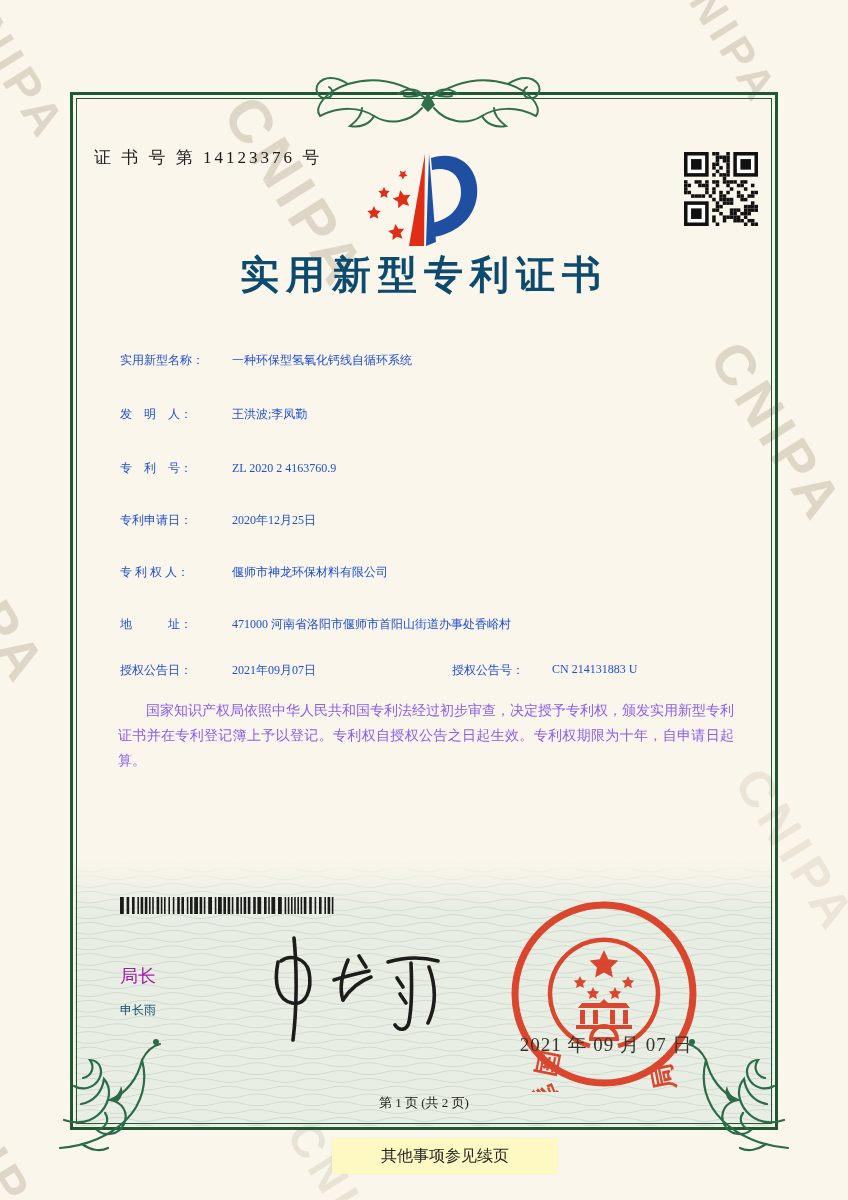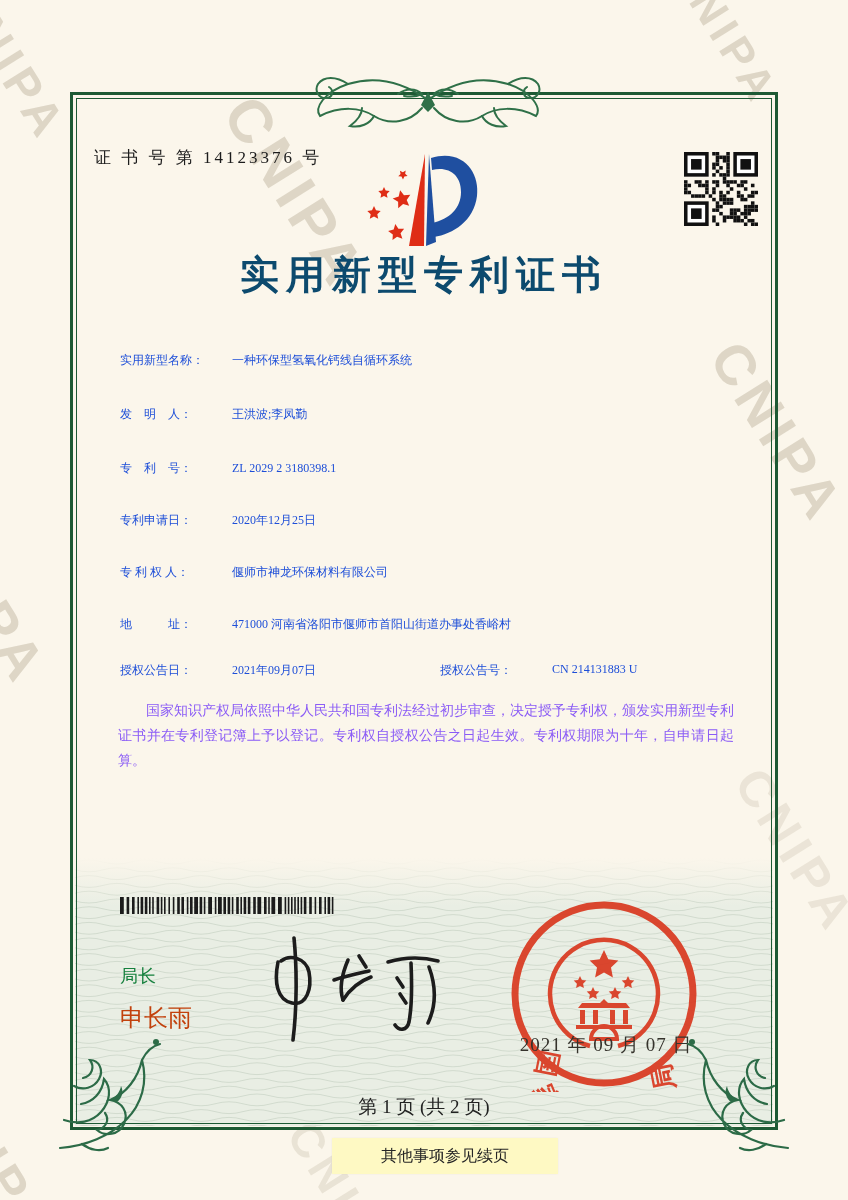--- a/index.html
+++ b/index.html
@@ -38,35 +38,35 @@
   .cert-no{
     left:94px;top:146px;font-size:17px;letter-spacing:3px;z-index:3;color:#1c1c1c;
   }
   .title{
     left:0;right:0;top:248px;text-align:center;font-size:39px;font-weight:bold;
     letter-spacing:7px;z-index:3;color:#0c4a6e;
   }
   .row{left:120px;width:652px;height:26px;z-index:3;font-size:12px;color:#1d4ed8;}
   .f-label{display:inline-block;min-width:112px;}
   .f-value{margin-left:0px;}
-  .f-label2{position:absolute;left:320px;text-align:right;}
+  .f-label2{position:absolute;left:332px;text-align:right;}
   .f-value2{position:absolute;left:432px;}
   .body-text{
     left:118px;top:698px;width:616px;z-index:3;font-size:14px;line-height:25px;
     text-align:justify;color:#8b5cf6;z-index:3;
   }
   .body-text p{margin:0;text-indent:2em;}
-  .director-label{left:120px;top:964px;font-size:18px;z-index:3;color:#15803d;}
-  .director-name{left:120px;top:1002px;font-size:24px;z-index:3;color:#c2410c;}
+  .director-label{left:120px;top:964px;font-size:18px;z-index:3;color:#a21caf;}
+  .director-name{left:120px;top:1002px;font-size:12px;z-index:3;color:#0c4a6e;}
   .seal-date{
     left:516px;top:1032px;width:180px;text-align:center;z-index:4;
     font-size:19px;font-weight:normal;color:#35332c;letter-spacing:1px;
   }
   .page-footer{
-    left:0;right:0;top:1094px;text-align:center;font-size:19px;z-index:3;color:#222;
+    left:0;right:0;top:1094px;text-align:center;font-size:13px;z-index:3;color:#222;
   }
   .note-box{
     left:332px;top:1138px;width:226px;height:36px;line-height:36px;z-index:6;
     background:#fef9c3;text-align:center;font-size:16px;color:#262626;
     box-shadow:0 0 2px rgba(0,0,0,0.05);
   }
   svg{display:block;}
 </style>
 </head>
 <body>
@@ -314,21 +314,21 @@
 
 <div class="abs title">实用新型专利证书</div>
 
 <div class="abs row" style="top:352px;">
   <span class="f-label">实用新型名称：</span><span class="f-value">一种环保型氢氧化钙线自循环系统</span>
 </div>
 <div class="abs row" style="top:406px;">
   <span class="f-label">发　明　人：</span><span class="f-value">王洪波;李凤勤</span>
 </div>
 <div class="abs row" style="top:460px;">
-  <span class="f-label">专　利　号：</span><span class="f-value">ZL 2029 2 3180398.1</span>
+  <span class="f-label">专　利　号：</span><span class="f-value">ZL 2020 2 4163760.9</span>
 </div>
 <div class="abs row" style="top:512px;">
   <span class="f-label">专利申请日：</span><span class="f-value">2020年12月25日</span>
 </div>
 <div class="abs row" style="top:564px;">
   <span class="f-label">专 利 权 人：</span><span class="f-value">偃师市神龙环保材料有限公司</span>
 </div>
 <div class="abs row" style="top:616px;">
   <span class="f-label">地　　　址：</span><span class="f-value">471000 河南省洛阳市偃师市首阳山街道办事处香峪村</span>
 </div>

